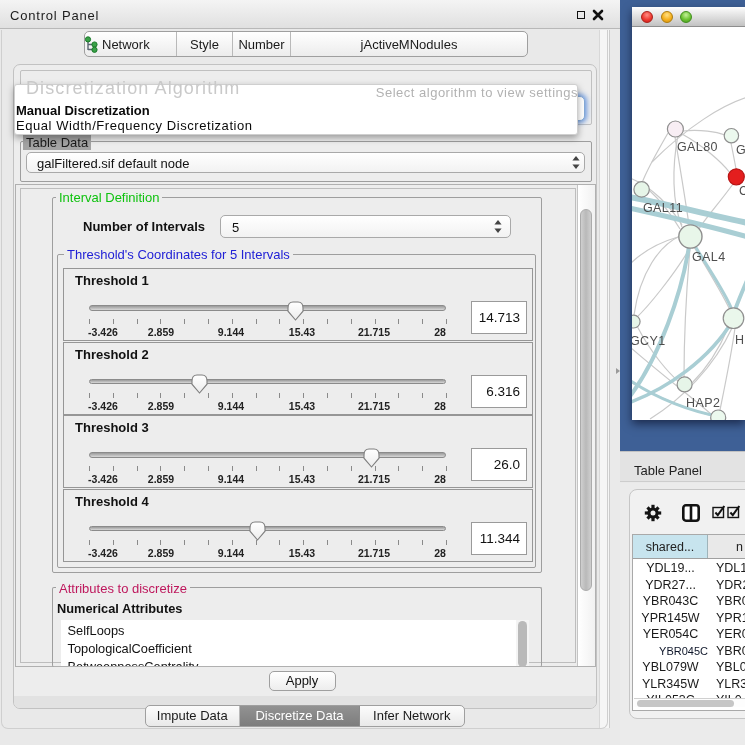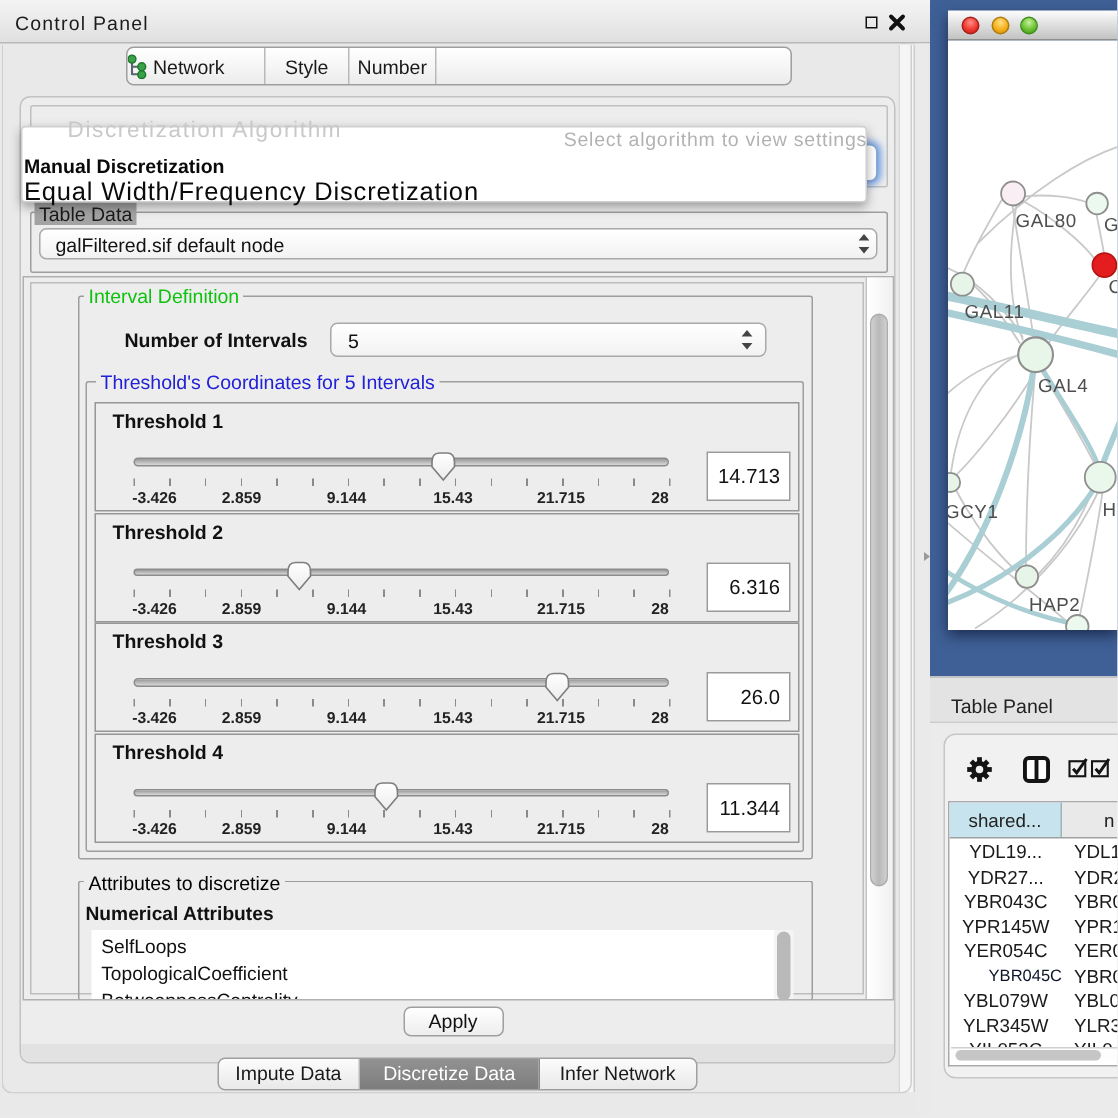--- a/index.html
+++ b/index.html
@@ -26,20 +26,21 @@
   <div style="width:92px;border-right:1px solid #b9b9b9;display:flex;align-items:center;justify-content:flex-start;font-size:13px;color:#1a1a1a;">
     <svg width="13" height="17" viewBox="0 0 13 17" style="margin-right:4px;">
         <path d="M3,4 L3,14 M3,8.5 L8,8.5 M3,13.5 L8,13.5" stroke="#5a6572" stroke-width="1.4" fill="none"></path>
         <circle cx="3" cy="3.4" r="2.6" fill="#3aa148" stroke="#1d7a2c"></circle>
         <circle cx="9.5" cy="8.5" r="2.6" fill="#3aa148" stroke="#1d7a2c"></circle>
         <circle cx="9.5" cy="13.8" r="2.6" fill="#3aa148" stroke="#1d7a2c"></circle>
       </svg>
     Network</div>
   <div style="width:56px;border-right:1px solid #b9b9b9;display:flex;align-items:center;justify-content:center;font-size:13px;color:#1a1a1a;">Style</div>
   <div style="width:58px;border-right:1px solid #b9b9b9;display:flex;align-items:center;justify-content:center;font-size:13px;color:#1a1a1a;">Number</div>
+  <div style="flex:1;display:flex;align-items:center;justify-content:center;font-size:13px;color:#1a1a1a;">jActiveMNodules</div>
 </div>
 
 <div class="abs" style="left:1px;top:30px;width:607px;height:699px;border:1px solid #cfcfcf;border-top:none;border-radius:0 0 7px 7px;"></div>
 <div class="abs" style="left:13px;top:64px;width:584px;height:645px;background:#ededed;border:1px solid #c2c2c2;border-radius:7px;"></div>
 <div class="abs" style="left:14px;top:696px;width:582px;height:12px;background:#e2e2e2;border-radius:0 0 6px 6px;"></div>
 
 <div class="abs" style="left:20px;top:70px;width:572px;height:55px;border:1px solid #c0c0c0;border-radius:2px;"></div>
 <div class="abs" style="left:26px;top:96px;width:559px;height:25px;background:#fff;border:1px solid #84a9d6;border-radius:5px;box-shadow:0 0 5px 2px rgba(80,135,220,0.8);"></div>
 
 <div class="abs" style="left:20px;top:141px;width:572px;height:41px;border:1px solid #9e9e9e;border-radius:2px;"></div>
@@ -146,41 +147,41 @@
       <linearGradient id="tg488" x1="0" y1="0" x2="0" y2="1">
         <stop offset="0" stop-color="#ffffff"></stop>
         <stop offset="1" stop-color="#ececec"></stop>
       </linearGradient>
     </defs>
     <path d="M1,7 Q1,1 6,1 L11,1 Q16,1 16,7 L16,10.2 L8.5,19 L1,10.2 Z" fill="url(#tg488)" stroke="#7e7e7e" stroke-width="1.1"></path>
   </svg>
 <div class="abs" style="left:471px;top:521.5px;width:56px;height:33px;background:#fff;border:1px solid #9a9a9a;font-size:13.5px;color:#111;text-align:right;line-height:31px;padding-right:6px;">11.344</div>
 
 <div class="abs" style="left:52px;top:587px;width:490px;height:80px;border:1px solid #9e9e9e;border-radius:2px;border-bottom:none;"></div>
-<div class="abs" style="left:56px;top:581px;background:#ededed;padding:0 3px;font-size:13px;color:#000000;">Attributes to discretize</div>
+<div class="abs" style="left:56px;top:581px;background:#ededed;padding:0 3px;font-size:13px;color:#be185d;">Attributes to discretize</div>
 <div class="abs" style="left:57px;top:601px;font-size:12.8px;font-weight:bold;color:#111;">Numerical Attributes</div>
 <div class="abs" style="left:61px;top:620px;width:455px;height:45.5px;background:#fff;overflow:hidden;">
   <div style="font-size:12.8px;color:#111;padding:2px 0 0 6.5px;line-height:17.9px;">SelfLoops<br>TopologicalCoefficient<br>BetweennessCentrality</div>
 </div>
 <div class="abs" style="left:516px;top:620px;width:13px;height:45.5px;background:#f4f4f4;"></div>
 <div class="abs" style="left:518px;top:621px;width:9px;height:46px;background:#b9b9b9;border-radius:5px;"></div>
 
 <div class="abs" style="left:268.5px;top:671px;width:67px;height:20px;background:linear-gradient(#ffffff,#ededed);border:1px solid #9f9f9f;border-radius:5px;text-align:center;font-size:13px;color:#111;line-height:18px;">Apply</div>
 
 <div class="abs" style="left:144.5px;top:704.5px;width:320px;height:22px;border:1px solid #9f9f9f;border-radius:5px;background:linear-gradient(#fcfcfc,#e9e9e9);overflow:hidden;display:flex;">
   <div style="width:94.5px;border-right:1px solid #b9b9b9;display:flex;align-items:center;justify-content:center;font-size:13px;color:#1a1a1a;">Impute Data</div>
   <div style="width:120px;border-right:1px solid #8a8a8a;display:flex;align-items:center;justify-content:center;font-size:13px;color:#fff;background:linear-gradient(#929292,#7d7d7d);">Discretize Data</div>
   <div style="flex:1;display:flex;align-items:center;justify-content:center;font-size:13px;color:#1a1a1a;">Infer Network</div>
 </div>
 
 <div class="abs" style="left:14px;top:84px;width:564px;height:51px;background:#fff;border:1px solid #cfcfcf;border-radius:3px;box-shadow:0 3px 7px rgba(0,0,0,0.35);z-index:5;"></div>
-<div class="abs" style="left:26px;top:78px;font-size:15px;color:#c9c9c9;letter-spacing:1.1px;z-index:6;margin-left:19px;">Discretization Algorithm</div>
+<div class="abs" style="left:26px;top:78px;font-size:18px;color:#c9c9c9;letter-spacing:1.1px;z-index:6;">Discretization Algorithm</div>
 <div class="abs" style="left:14px;top:85px;width:564px;text-align:right;font-size:13px;color:#b2b2b2;letter-spacing:0.5px;z-index:6;">Select algorithm to view settings</div>
 <div class="abs" style="left:16px;top:103px;font-size:13px;font-weight:bold;color:#0a0a0a;z-index:6;">Manual Discretization</div>
-<div class="abs" style="left:16px;top:118px;font-size:17px;color:#0a0a0a;letter-spacing:0.55px;z-index:6;">Equal Width/Frequency Discretization</div>
+<div class="abs" style="left:16px;top:118px;font-size:13px;color:#0a0a0a;letter-spacing:0.55px;z-index:6;">Equal Width/Frequency Discretization</div>
 
 <div class="abs" style="left:616px;top:368px;width:0;height:0;border-top:3px solid transparent;border-bottom:3px solid transparent;border-left:4px solid #9a9a9a;"></div>
 
 <div class="abs" style="left:620px;top:0;width:125px;height:451px;background:#3e6096;"></div>
 
 <div class="abs" style="left:632px;top:7px;width:113px;height:413px;box-shadow:0 4px 9px rgba(0,0,20,0.55);"></div>
 <div class="abs" style="left:632px;top:7px;width:113px;height:20px;background:linear-gradient(#fdfdfd,#c2c2c2);border-bottom:1px solid #8e8e8e;"></div>
 <div class="abs" style="left:641px;top:11px;width:12px;height:12px;border-radius:50%;background:radial-gradient(circle at 50% 30%,#ff8d84,#ee3a31 55%,#c81912);border:0.5px solid #a8201a;"></div>
 <div class="abs" style="left:661px;top:11px;width:12px;height:12px;border-radius:50%;background:radial-gradient(circle at 50% 30%,#ffe084,#f5b01e 55%,#d28f0a);border:0.5px solid #ad7c0d;"></div>
 <div class="abs" style="left:680px;top:11px;width:12px;height:12px;border-radius:50%;background:radial-gradient(circle at 50% 30%,#c4f09a,#6cc333 55%,#44961a);border:0.5px solid #3f8d1d;"></div>

